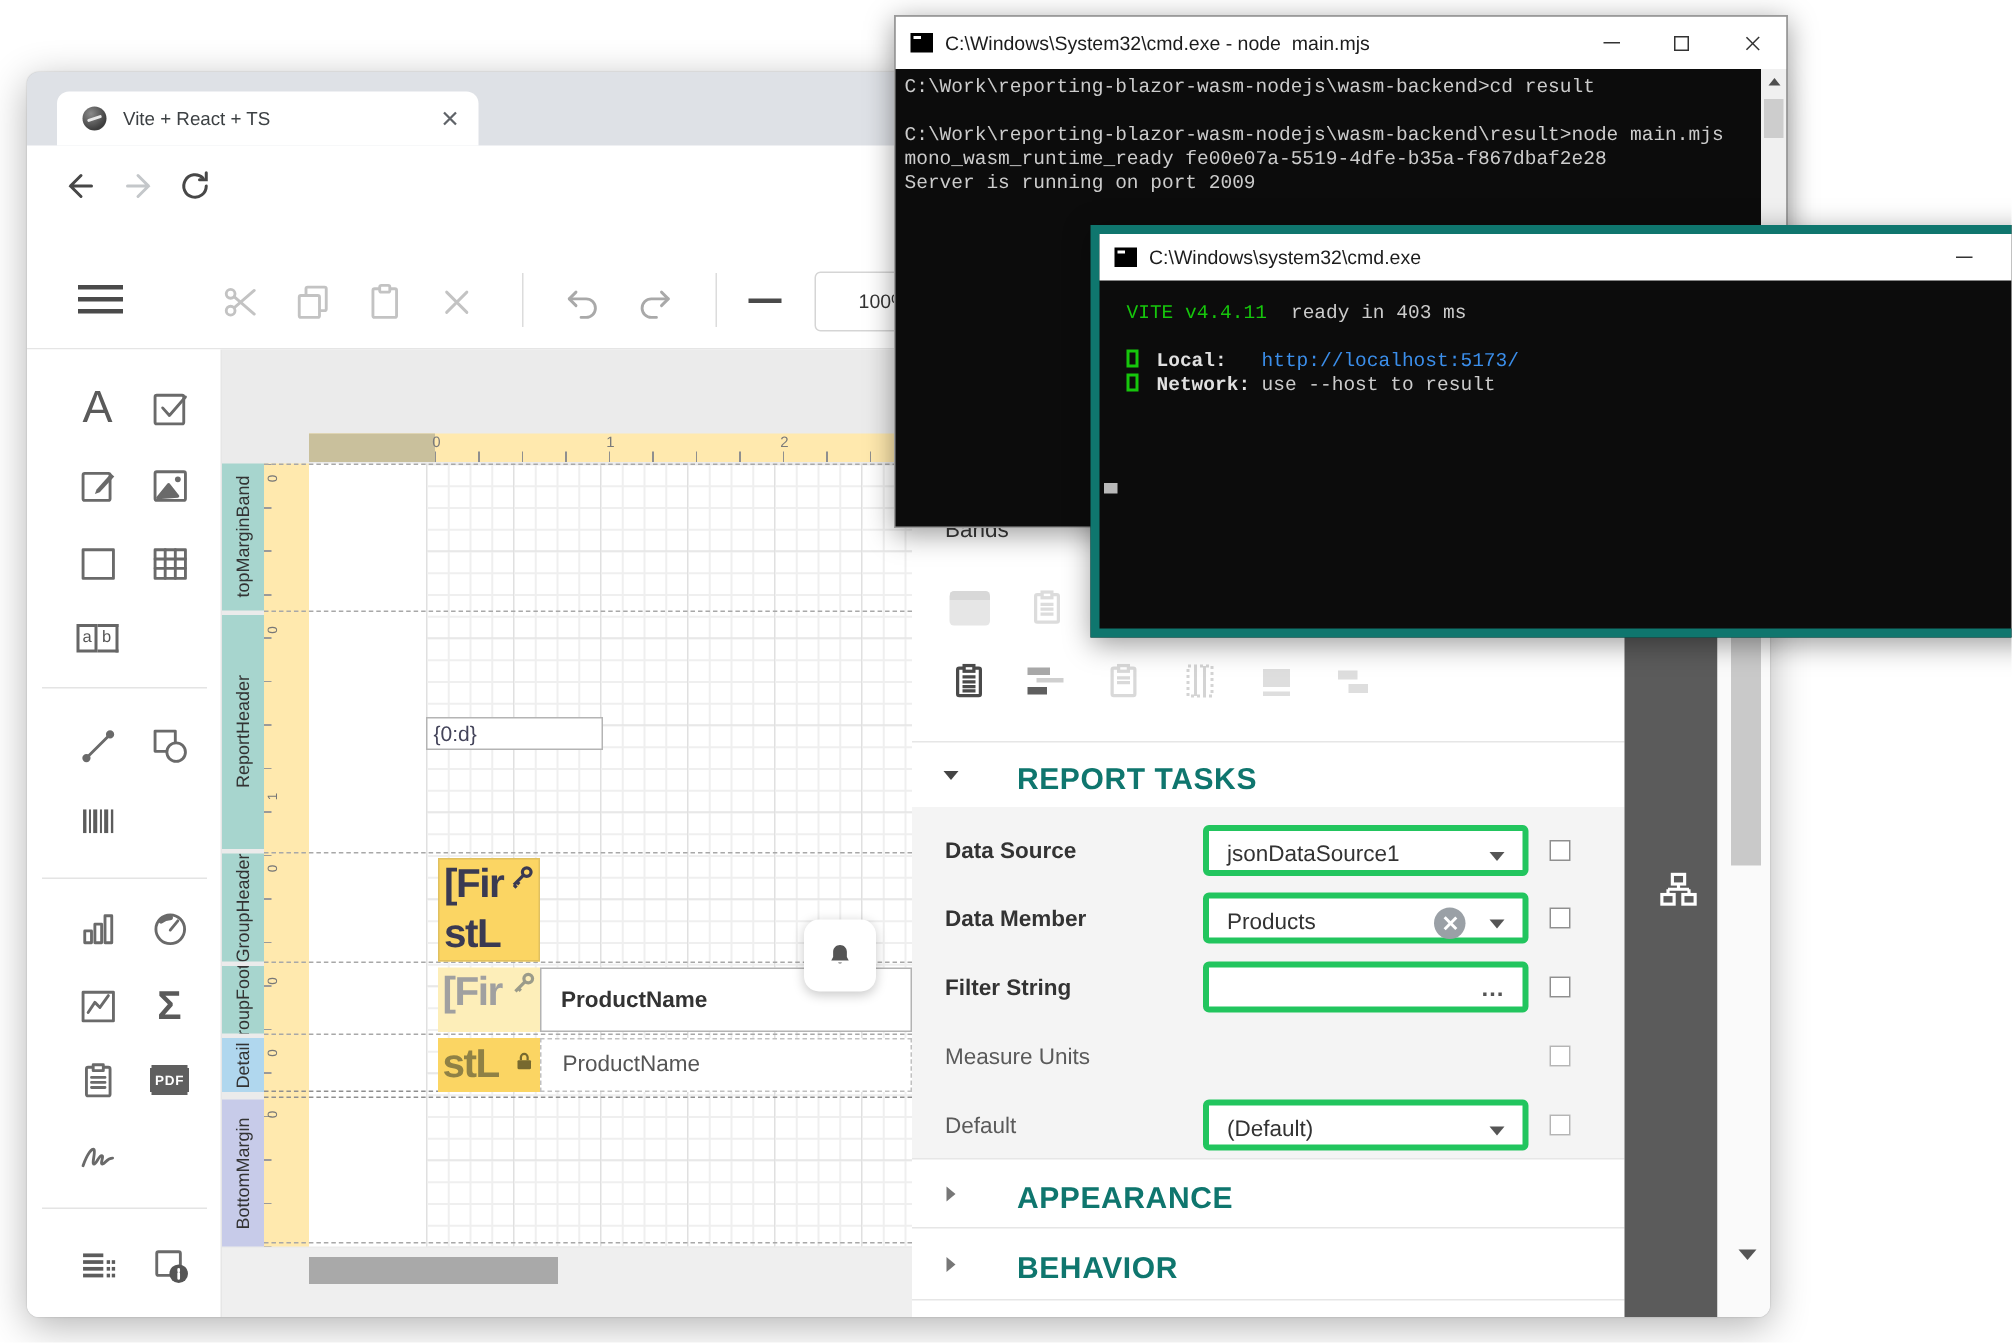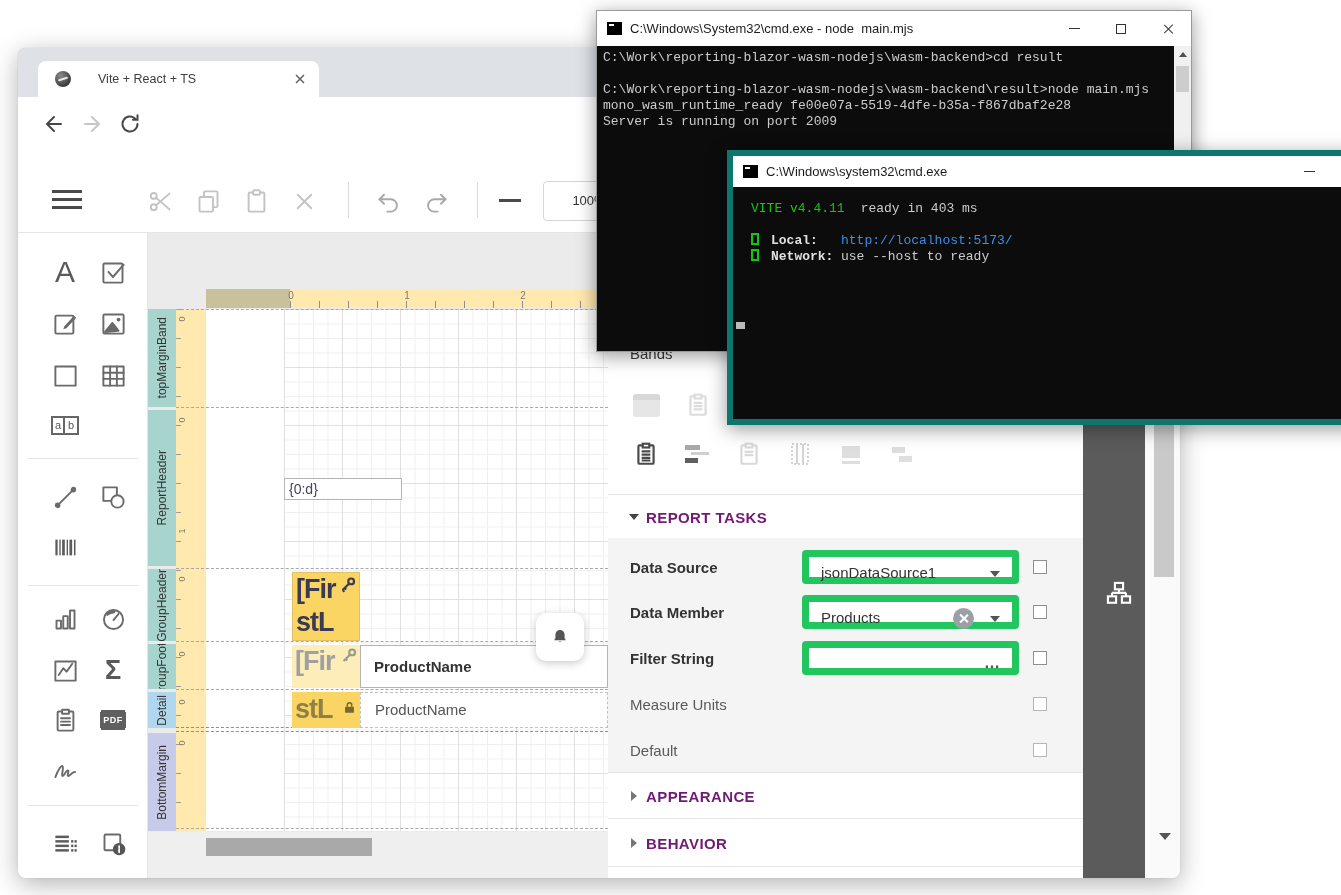--- a/index.html
+++ b/index.html
@@ -8,21 +8,21 @@
   .stage { position:relative; width:1341px; height:895px; background:#fff; }
 
   
   .browser { left:18px; top:48px; width:1162px; height:830px; border-radius:8px;
              box-shadow:0 6px 26px rgba(0,0,0,.30), 0 0 1px rgba(0,0,0,.3); background:#dee1e6; z-index:1; }
   .tabstrip { left:0; top:0; width:100%; height:49px; background:#dee1e6; border-radius:8px 8px 0 0; }
   .tab { left:20px; top:13px; width:281px; height:36px; background:#fff; border-radius:8px 8px 0 0; }
   .favicon { left:17px; top:10px; width:16px; height:16px; border-radius:50%;
              background:radial-gradient(circle at 35% 30%, #8a8a8a, #3e3e3e 70%); }
   .favicon:after { content:""; position:absolute; left:3px; top:7px; width:10px; height:2px; background:#e8e8e8; border-radius:2px; transform:rotate(-18deg); }
-  .tabtitle { left:60px; top:11px; font-size:12.5px; color:#3c4043; white-space:nowrap; }
+  .tabtitle { left:44px; top:11px; font-size:12.5px; color:#3c4043; white-space:nowrap; }
   .tabclose { left:255px; top:11px; width:14px; height:14px; }
   .newtab { left:333px; top:66px; width:22px; height:22px; }
   .btoolbar { left:0; top:49px; width:100%; height:55px; background:#fff; }
   .navic { width:24px; height:24px; }
   .pill { left:134px; top:59px; width:1006px; height:38px; background:#f1f3f4; border-radius:19px; }
   .info-i { left:16px; top:10px; width:18px; height:18px; border:1.5px solid #5f6368; border-radius:50%; }
   .info-i:after { content:"i"; position:absolute; left:0; top:0; width:15px; height:15px; color:#5f6368; font-size:11px; text-align:center; line-height:15px; font-family:"Liberation Serif",serif; }
   .urltext { left:44px; top:9px; font-size:15px; color:#202124; }
   .viewport { left:0; top:104px; width:1162px; height:726px; background:#fff; border-radius:0 0 8px 8px; overflow:hidden; }
 
@@ -77,28 +77,28 @@
            font-size:15px; color:#555; line-height:34px; padding-left:14px; }
   .bell { left:518px; top:461px; width:48px; height:48px; background:#fff; border-radius:10px;
           box-shadow:0 2px 8px rgba(0,0,0,.22); display:flex; align-items:center; justify-content:center; }
   .hscroll-area { left:130px; top:680px; width:460px; height:46px; background:#efefef; }
   .hthumb { left:188px; top:686px; width:166px; height:18px; background:#a9a9a9; }
 
   
   .rpanel { left:590px; top:81px; width:475px; height:645px; background:#fff; }
   .bandbtn { position:absolute; width:34px; height:34px; display:flex; align-items:center; justify-content:center; }
   .pdivider { position:absolute; left:590px; width:475px; height:1px; background:#e6e6e6; }
-  .secthead { font-size:15px; font-weight:bold; color:#701a75; letter-spacing:.4px; }
+  .secthead { font-size:20px; font-weight:bold; color:#0f766e; letter-spacing:.4px;margin-left:32px; }
   .tri-down { width:0; height:0; border-left:5px solid transparent; border-right:5px solid transparent; border-top:6px solid #444; }
   .tri-right { width:0; height:0; border-top:5px solid transparent; border-bottom:5px solid transparent; border-left:6px solid #777; }
   .graybg { left:590px; top:386px; width:475px; height:234px; background:#f4f4f4; }
   .flabel { position:absolute; left:612px; font-size:15px; }
   .flabel.b { font-weight:bold; color:#333; }
   .flabel.n { color:#5a5a5a; }
-  .finput { position:absolute; left:784px; width:217px; height:34px; background:#fff; border:7px solid #22c55e; border-radius:4px; }
+  .finput { position:absolute; left:784px; width:217px; height:34px; background:#fff; border:4px solid #22c55e; border-radius:4px; }
   .finput .val { position:absolute; left:12px; top:0; line-height:32px; font-size:15px; color:#333; }
   .caret { position:absolute; right:12px; top:14px; width:0; height:0; border-left:5px solid transparent; border-right:5px solid transparent; border-top:6px solid #555; }
   .clearbtn { position:absolute; right:38px; top:6px; width:21px; height:21px; border-radius:50%; background:#9aa0a6; }
   .clearbtn i { position:absolute; left:10px; top:5px; width:1.8px; height:11px; background:#fff; }
   .ellips { position:absolute; right:12px; top:0; line-height:30px; font-size:16px; color:#555; font-weight:bold; }
   .cb { position:absolute; left:1015px; width:14px; height:14px; background:#fff; border:1.5px solid #8f8f8f; }
   .cb.lt { border-color:#b5b5b5; }
   .darkside { left:1065px; top:81px; width:62px; height:645px; background:#5b5b5b; }
   .pgscroll { left:1127px; top:81px; width:35px; height:645px; background:#fafafa; }
   .pgthumb { left:9px; top:190px; width:20px; height:154px; background:#c9c9c9; }
@@ -521,20 +521,24 @@
       <div class="finput" style="top:489px;">
         <span class="val"></span>
         <span class="ellips">…</span>
       </div>
       <div class="cb" style="top:499px;"></div>
 
       <div class="flabel n" style="top:544px;">Measure Units</div>
       <div class="cb lt" style="top:545px;"></div>
 
       <div class="flabel n" style="top:590px;">Default</div>
+      <div class="finput" style="top:581px;">
+        <span class="val">(Default)</span>
+        <span class="caret"></span>
+      </div>
       <div class="cb lt" style="top:591px;"></div>
 
       <div class="pdivider" style="top:620px;"></div>
       <div class="abs tri-right" style="left:613px;top:639px;"></div>
       <div class="abs secthead" style="left:628px;top:636px;">APPEARANCE</div>
       <div class="pdivider" style="top:666px;"></div>
       <div class="abs tri-right" style="left:613px;top:686px;"></div>
       <div class="abs secthead" style="left:628px;top:683px;">BEHAVIOR</div>
       <div class="pdivider" style="top:714px;"></div>
 
@@ -591,21 +595,21 @@
           <div class="icmax"></div>
         </div>
       <div class="wctrl" style="right:0;">
           <div class="icx"></div>
         </div>
     </div>
     <div class="tbody">
       <div class="tline"><span class="vgreen">VITE v4.4.11</span><span style="margin-left:16px;">ready in 403 ms</span></div>
       <div class="tline"></div>
       <div class="tline"><span class="tofu"></span><span class="vlbl">Local:</span><span class="vurl">http://localhost:5173/</span></div>
-      <div class="tline"><span class="tofu"></span><span class="vlbl">Network:</span><span>use --host to ready</span></div>
+      <div class="tline"><span class="tofu"></span><span class="vlbl">Network:</span><span>use --host to result</span></div>
       <div class="cursorblk"></div>
     </div>
     <div class="tscroll">
       <div class="sarrow-up"></div>
       <div class="sthumb" style="top:18px;height:22px;"></div>
       <div class="sarrow-dn"></div>
     </div>
   </div>
 
 </div>

